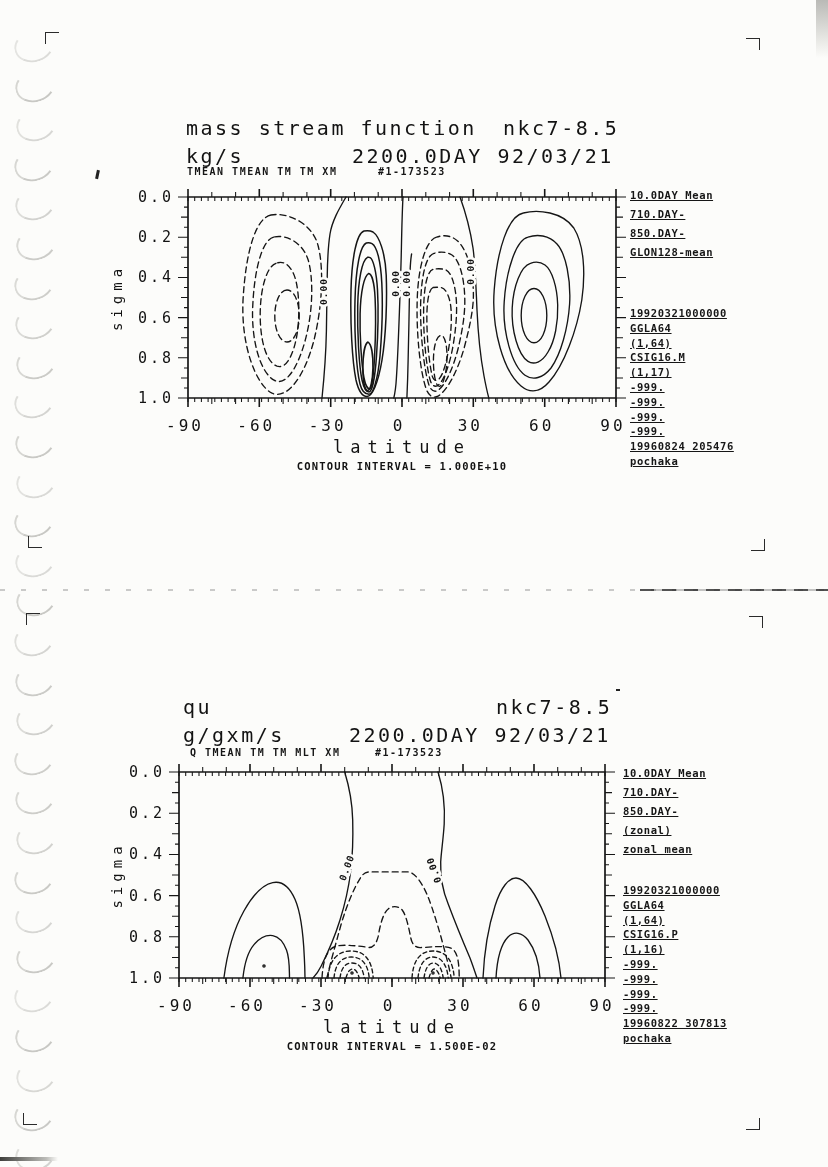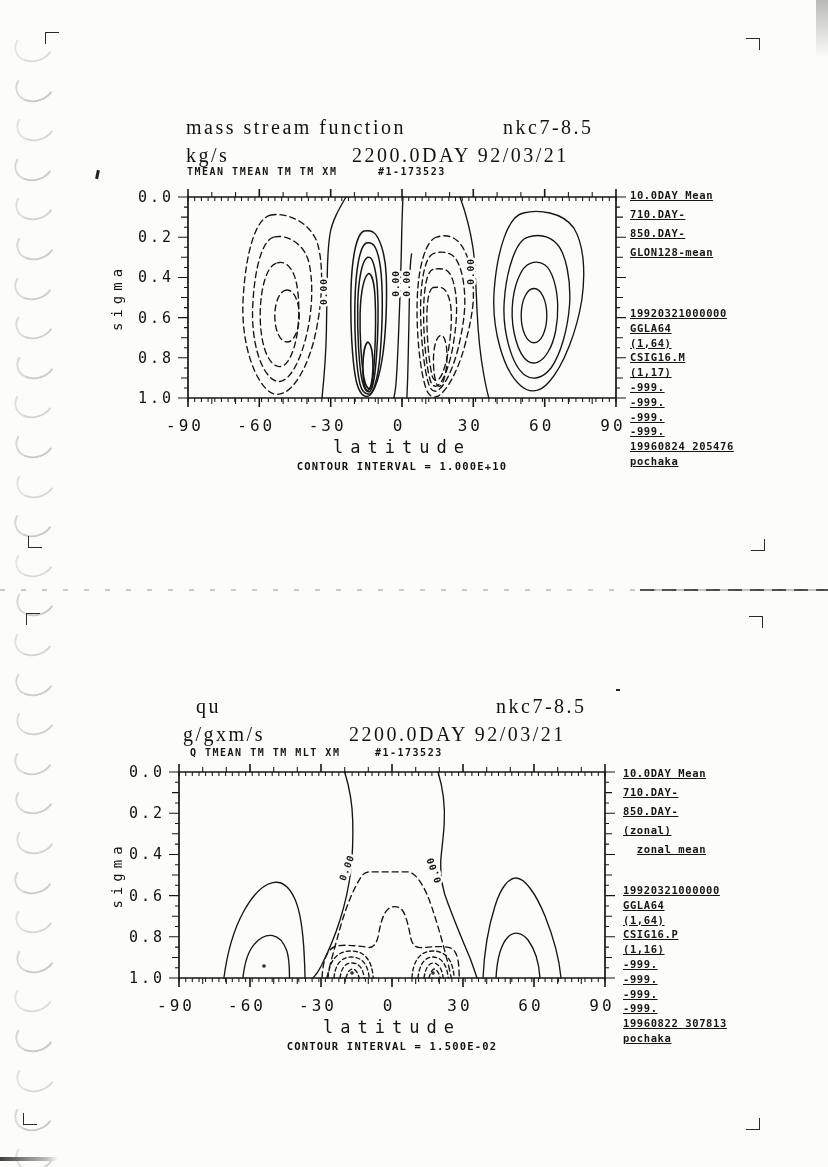--- a/index.html
+++ b/index.html
@@ -14,21 +14,21 @@
   .cd{stroke-dasharray:6,4;}
   .cd2{stroke-dasharray:4,3;}
   .xlab{font:16px "DejaVu Sans Mono",monospace;letter-spacing:3px;fill:#121212;}
   .ylab{font:15px "DejaVu Sans Mono",monospace;letter-spacing:3px;fill:#121212;}
   .axt{font:17px "DejaVu Sans Mono",monospace;letter-spacing:7px;fill:#121212;}
   .ayt{font:14px "DejaVu Sans Mono",monospace;letter-spacing:5px;fill:#121212;}
   .ci{font:bold 10.5px "DejaVu Sans Mono",monospace;letter-spacing:1.2px;fill:#121212;}
   .zl{font:bold 9.5px "DejaVu Sans Mono",monospace;letter-spacing:1px;fill:#111;
       paint-order:stroke;stroke:#fcfcfa;stroke-width:5px;}
   
-  .ttl{position:absolute;font-size:20px;letter-spacing:2.5px;white-space:pre;color:#131313;font-family:Liberation Serif, serif;}
+  .ttl{position:absolute;font-size:20px;letter-spacing:2.5px;white-space:pre;color:#131313;}
   .hdr{position:absolute;font-size:10px;font-weight:bold;letter-spacing:1.5px;white-space:pre;color:#161616;}
   .ann{position:absolute;font-size:10.5px;font-weight:bold;letter-spacing:.6px;color:#161616;}
   .ann div{white-space:pre;text-decoration:underline;}
   
   .hole{position:absolute;width:36px;height:28px;border:2.5px solid transparent;
         border-bottom-color:#c3c3bf;border-left-color:#d2d2ce;border-radius:50%;
         transform:rotate(-16deg);}
   .corner{position:absolute;width:13px;height:11px;}
   .corner.tl{border-left:1.8px solid #2a2a2a;border-top:1.8px solid #2a2a2a;}
   .corner.tr{border-right:1.8px solid #2a2a2a;border-top:1.8px solid #2a2a2a;}
@@ -114,32 +114,32 @@
       <div style="line-height: 14.8px;">CSIG16.M</div>
       <div style="line-height: 14.8px;">(1,17)</div>
       <div style="line-height: 14.8px;">-999.</div>
       <div style="line-height: 14.8px;">-999.</div>
       <div style="line-height: 14.8px;">-999.</div>
       <div style="line-height: 14.8px;">-999.</div>
       <div style="line-height: 14.8px;">19960824 205476</div>
       <div style="line-height: 14.8px;">pochaka</div>
     </div>
 
-  <div class="ttl" style="left:196px;top:695px">qu</div>
+  <div class="ttl" style="left:183px;top:695px">qu</div>
   <div class="ttl" style="left:496px;top:695px">nkc7-8.5</div>
   <div class="ttl" style="left:183px;top:723px">g/gxm/s</div>
   <div class="ttl" style="left:349px;top:723px">2200.0DAY 92/03/21</div>
   <div class="hdr" style="left:190px;top:747px">Q TMEAN TM TM MLT XM</div>
   <div class="hdr" style="left:375px;top:747px">#1-173523</div>
   <div class="ann" id="ann1a" style="left:623px;top:764px">
       <div style="line-height: 19px;">10.0DAY Mean</div>
       <div style="line-height: 19px;">710.DAY-</div>
       <div style="line-height: 19px;">850.DAY-</div>
       <div style="line-height: 19px;">(zonal)</div>
-      <div style="line-height: 19px; text-align: right;">zonal mean</div>
+      <div style="line-height: 19px;">zonal mean</div>
     </div>
   <div class="ann" id="ann1b" style="left:623px;top:883px">
       <div style="line-height: 14.8px;">19920321000000</div>
       <div style="line-height: 14.8px;">GGLA64</div>
       <div style="line-height: 14.8px;">(1,64)</div>
       <div style="line-height: 14.8px;">CSIG16.P</div>
       <div style="line-height: 14.8px;">(1,16)</div>
       <div style="line-height: 14.8px;">-999.</div>
       <div style="line-height: 14.8px;">-999.</div>
       <div style="line-height: 14.8px;">-999.</div>

